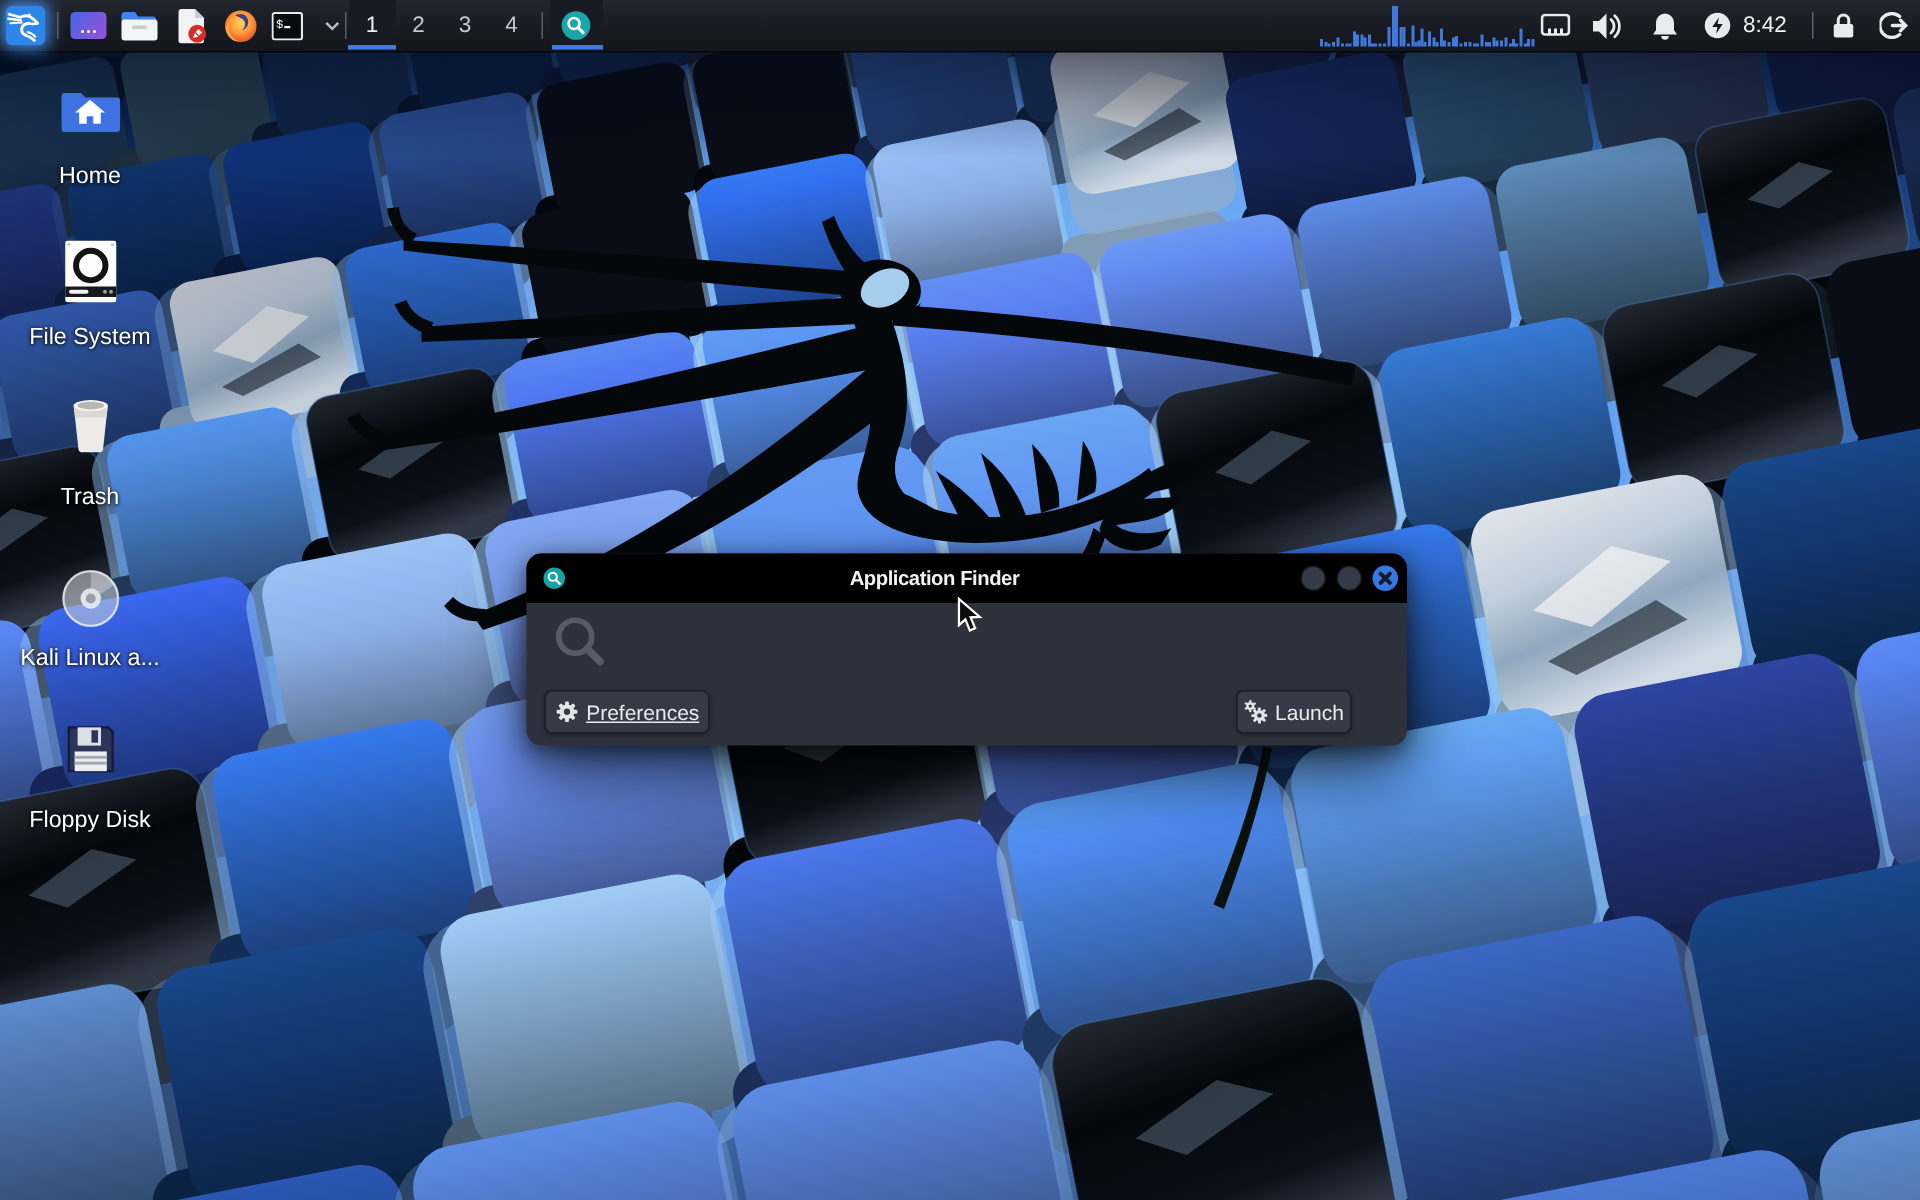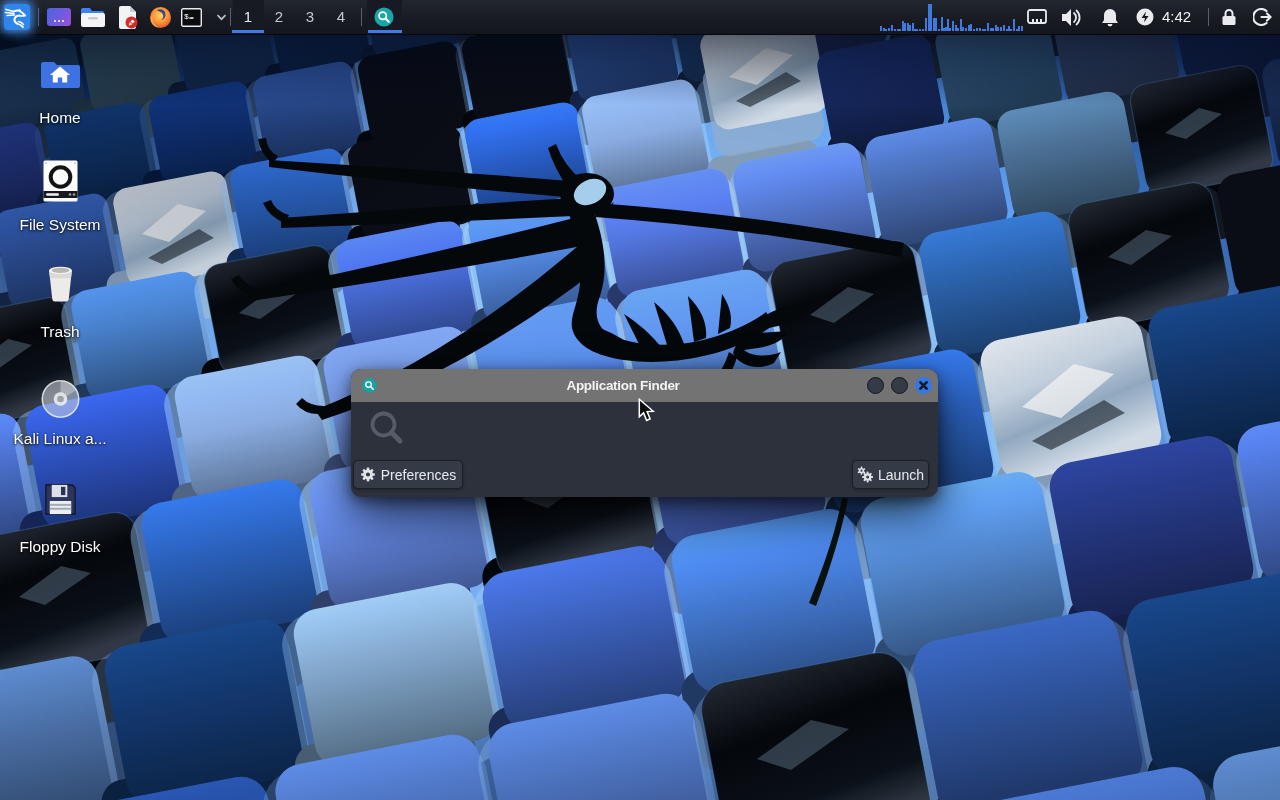--- a/index.html
+++ b/index.html
@@ -9,21 +9,21 @@
   #panel{position:absolute;left:0;top:0;width:1280px;height:34px;
     background:linear-gradient(180deg,#22262e 0%,#181b22 55%,#13161c 100%);
     border-bottom:1px solid #06070a;}
   .psep{position:absolute;top:8px;width:1px;height:18px;background:#5a5f6a;}
   .wsnum{position:absolute;top:0;height:34px;line-height:34px;width:30px;
     text-align:center;color:#c4c9d1;font-size:15px;}
   #dlg{position:absolute;left:351px;top:369px;width:587px;height:128px;
     background:#2c313c;border-radius:10px;
     box-shadow:0 18px 45px rgba(0,0,0,0.65),0 4px 14px rgba(0,0,0,0.5);}
   #dlgtitle{position:absolute;left:0;top:0;right:0;height:33px;
-    background:#737373;border-radius:10px 10px 0 0;text-decoration:underline;}
+    background:#000000;border-radius:10px 10px 0 0;text-decoration:underline;}
   #dlgtitle .t{position:absolute;left:0;right:43px;top:0;height:33px;line-height:33px;
     text-align:center;color:#f2f3f5;font-weight:bold;font-size:13.5px;letter-spacing:-0.3px;}
   .circbtn{position:absolute;top:8px;width:17px;height:17px;border-radius:50%;}
   #in{position:absolute;left:66px;top:50px;width:495px;height:25px;
     background:#181c26;border:2px solid #3f72da;border-radius:5px;
     color:#fff;font-size:15px;line-height:25px;padding-left:13px;}
   .btn{position:absolute;top:91px;height:29px;background:#353b46;
     border:1px solid #1b1f26;box-shadow:0 1px 3px rgba(0,0,0,0.35);border-radius:5px;color:#e8eaee;font-size:14px;
     display:flex;align-items:center;justify-content:center;box-sizing:border-box;
     white-space:nowrap;}
@@ -681,37 +681,37 @@
     <div class="circbtn" style="right:6px;background:#3478e8;">
       <svg width="17" height="17" viewBox="0 0 17 17">
             <path d="M5.4 5.4 L11.6 11.6 M11.6 5.4 L5.4 11.6" stroke="#181b22" stroke-width="2.7" stroke-linecap="round"></path>
           </svg>
     </div>
   </div>
   <svg style="position:absolute;left:17px;top:41px;" width="38" height="38" viewBox="0 0 38 38">
     <circle cx="15.5" cy="14.5" r="11" fill="none" stroke="#555c67" stroke-width="3.8"></circle>
     <line x1="23.5" y1="22.5" x2="32" y2="31" stroke="#555c67" stroke-width="5" stroke-linecap="round"></line>
   </svg>
-  <div class="btn" style="left:2px;width:110px;">
+  <div class="btn" style="left:12px;width:110px;text-decoration:underline;">
     <svg width="16" height="17" viewBox="0 0 16 17" style="margin-right:5px;">
       <g fill="#e2e5e9">
             <circle cx="8" cy="8.5" r="4.9"></circle>
             <rect x="6.7" y="1.6" width="2.6" height="3" rx="0.8" transform="rotate(0 8 8.5)"></rect>
             <rect x="6.7" y="1.6" width="2.6" height="3" rx="0.8" transform="rotate(45 8 8.5)"></rect>
             <rect x="6.7" y="1.6" width="2.6" height="3" rx="0.8" transform="rotate(90 8 8.5)"></rect>
             <rect x="6.7" y="1.6" width="2.6" height="3" rx="0.8" transform="rotate(135 8 8.5)"></rect>
             <rect x="6.7" y="1.6" width="2.6" height="3" rx="0.8" transform="rotate(180 8 8.5)"></rect>
             <rect x="6.7" y="1.6" width="2.6" height="3" rx="0.8" transform="rotate(225 8 8.5)"></rect>
             <rect x="6.7" y="1.6" width="2.6" height="3" rx="0.8" transform="rotate(270 8 8.5)"></rect>
             <rect x="6.7" y="1.6" width="2.6" height="3" rx="0.8" transform="rotate(315 8 8.5)"></rect>
           </g>
       <circle cx="8" cy="8.5" r="2.1" fill="#353b46"></circle>
     </svg>Preferences
   </div>
-  <div class="btn" style="left:501px;width:77px;">
+  <div class="btn" style="left:473px;width:77px;">
     <svg width="16" height="17" viewBox="0 0 16 17" style="margin-right:5px;">
       <g fill="#e2e5e9">
             <circle cx="4.5" cy="4.7" r="2.7"></circle>
             <rect x="3.8" y="0.6" width="1.5" height="1.8" rx="0.5" transform="rotate(0 4.5 4.7)"></rect>
             <rect x="3.8" y="0.6" width="1.5" height="1.8" rx="0.5" transform="rotate(60 4.5 4.7)"></rect>
             <rect x="3.8" y="0.6" width="1.5" height="1.8" rx="0.5" transform="rotate(120 4.5 4.7)"></rect>
             <rect x="3.8" y="0.6" width="1.5" height="1.8" rx="0.5" transform="rotate(180 4.5 4.7)"></rect>
             <rect x="3.8" y="0.6" width="1.5" height="1.8" rx="0.5" transform="rotate(240 4.5 4.7)"></rect>
             <rect x="3.8" y="0.6" width="1.5" height="1.8" rx="0.5" transform="rotate(300 4.5 4.7)"></rect>
             <circle cx="10.6" cy="11" r="3.7"></circle>
@@ -868,21 +868,21 @@
     <path d="M14 5 a6 6 0 0 1 0 9 M16.5 2.5 a9.5 9.5 0 0 1 0 14" stroke="#e8eaee" stroke-width="1.8" fill="none" stroke-linecap="round"></path>
   </svg>
   <svg style="position:absolute;left:1101px;top:8px;" width="18" height="19" viewBox="0 0 18 19">
     <path d="M9 1 a6 6 0 0 1 6 6 v5 l2 3 H1 l2-3 V7 a6 6 0 0 1 6-6 Z" fill="#e8eaee"></path>
     <path d="M6.5 16 a2.5 2.5 0 0 0 5 0 Z" fill="#e8eaee"></path>
   </svg>
   <svg style="position:absolute;left:1136px;top:8px;" width="18" height="18" viewBox="0 0 18 18">
     <circle cx="9" cy="9" r="8.5" fill="#e8eaee"></circle>
     <path d="M10 3.5 L5.5 10 H9 L8 14.5 L12.5 8 H9 Z" fill="#15171c"></path>
   </svg>
-  <div style="position:absolute;left:1162px;top:0;width:40px;height:34px;line-height:34px;color:#f2f3f5;font-size:15px;">4:42</div>
+  <div style="position:absolute;left:1162px;top:0;width:40px;height:34px;line-height:34px;color:#f2f3f5;font-size:15px;">8:42</div>
   <div class="psep" style="left:1208px;"></div>
   <svg style="position:absolute;left:1221px;top:8px;" width="16" height="18" viewBox="0 0 16 18">
     <rect x="1.5" y="8" width="13" height="9" rx="1.5" fill="#e8eaee"></rect>
     <path d="M4.5 8 V5.5 a3.5 3.5 0 0 1 7 0 V8" stroke="#e8eaee" stroke-width="2" fill="none"></path>
   </svg>
   <svg style="position:absolute;left:1253px;top:8px;" width="19" height="18" viewBox="0 0 19 18">
     <path d="M13.5 3 a8 8 0 1 0 0 12" stroke="#e8eaee" stroke-width="2.2" fill="none" stroke-linecap="round"></path>
     <path d="M8.5 9 h8.5 M14 5.5 L17.5 9 L14 12.5" stroke="#e8eaee" stroke-width="2.2" fill="none" stroke-linecap="round"></path>
   </svg>
 </div>

